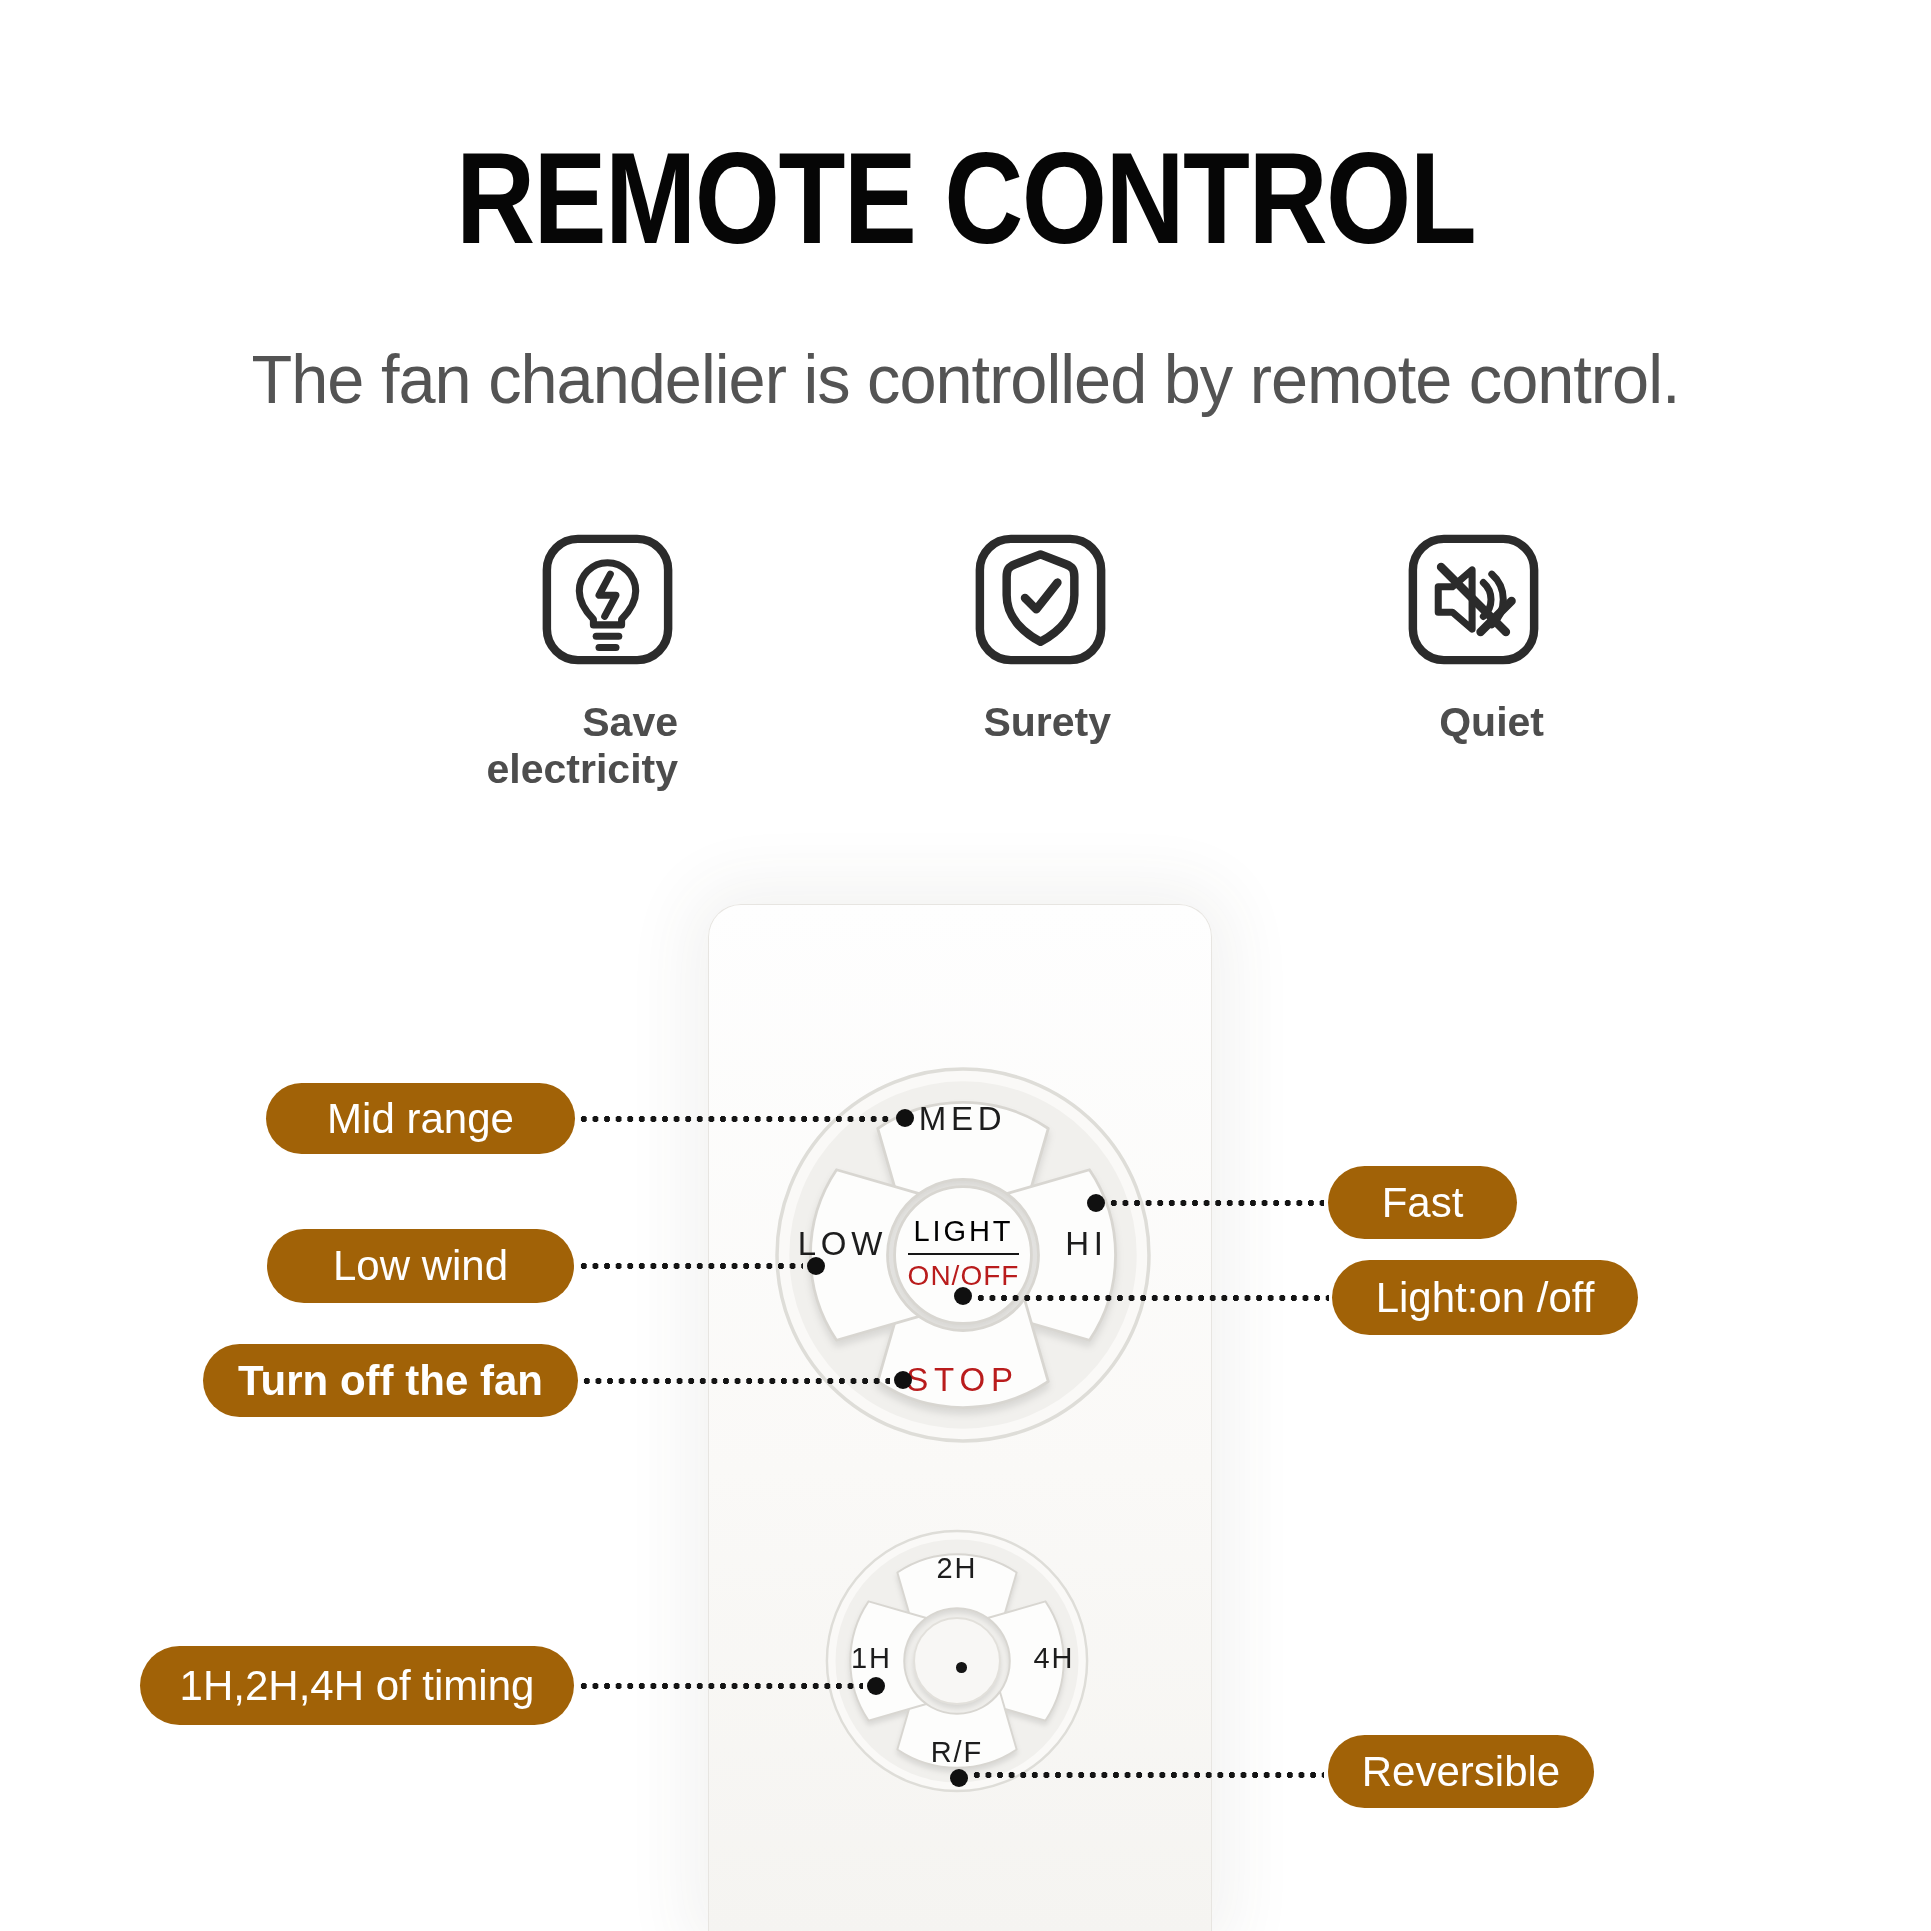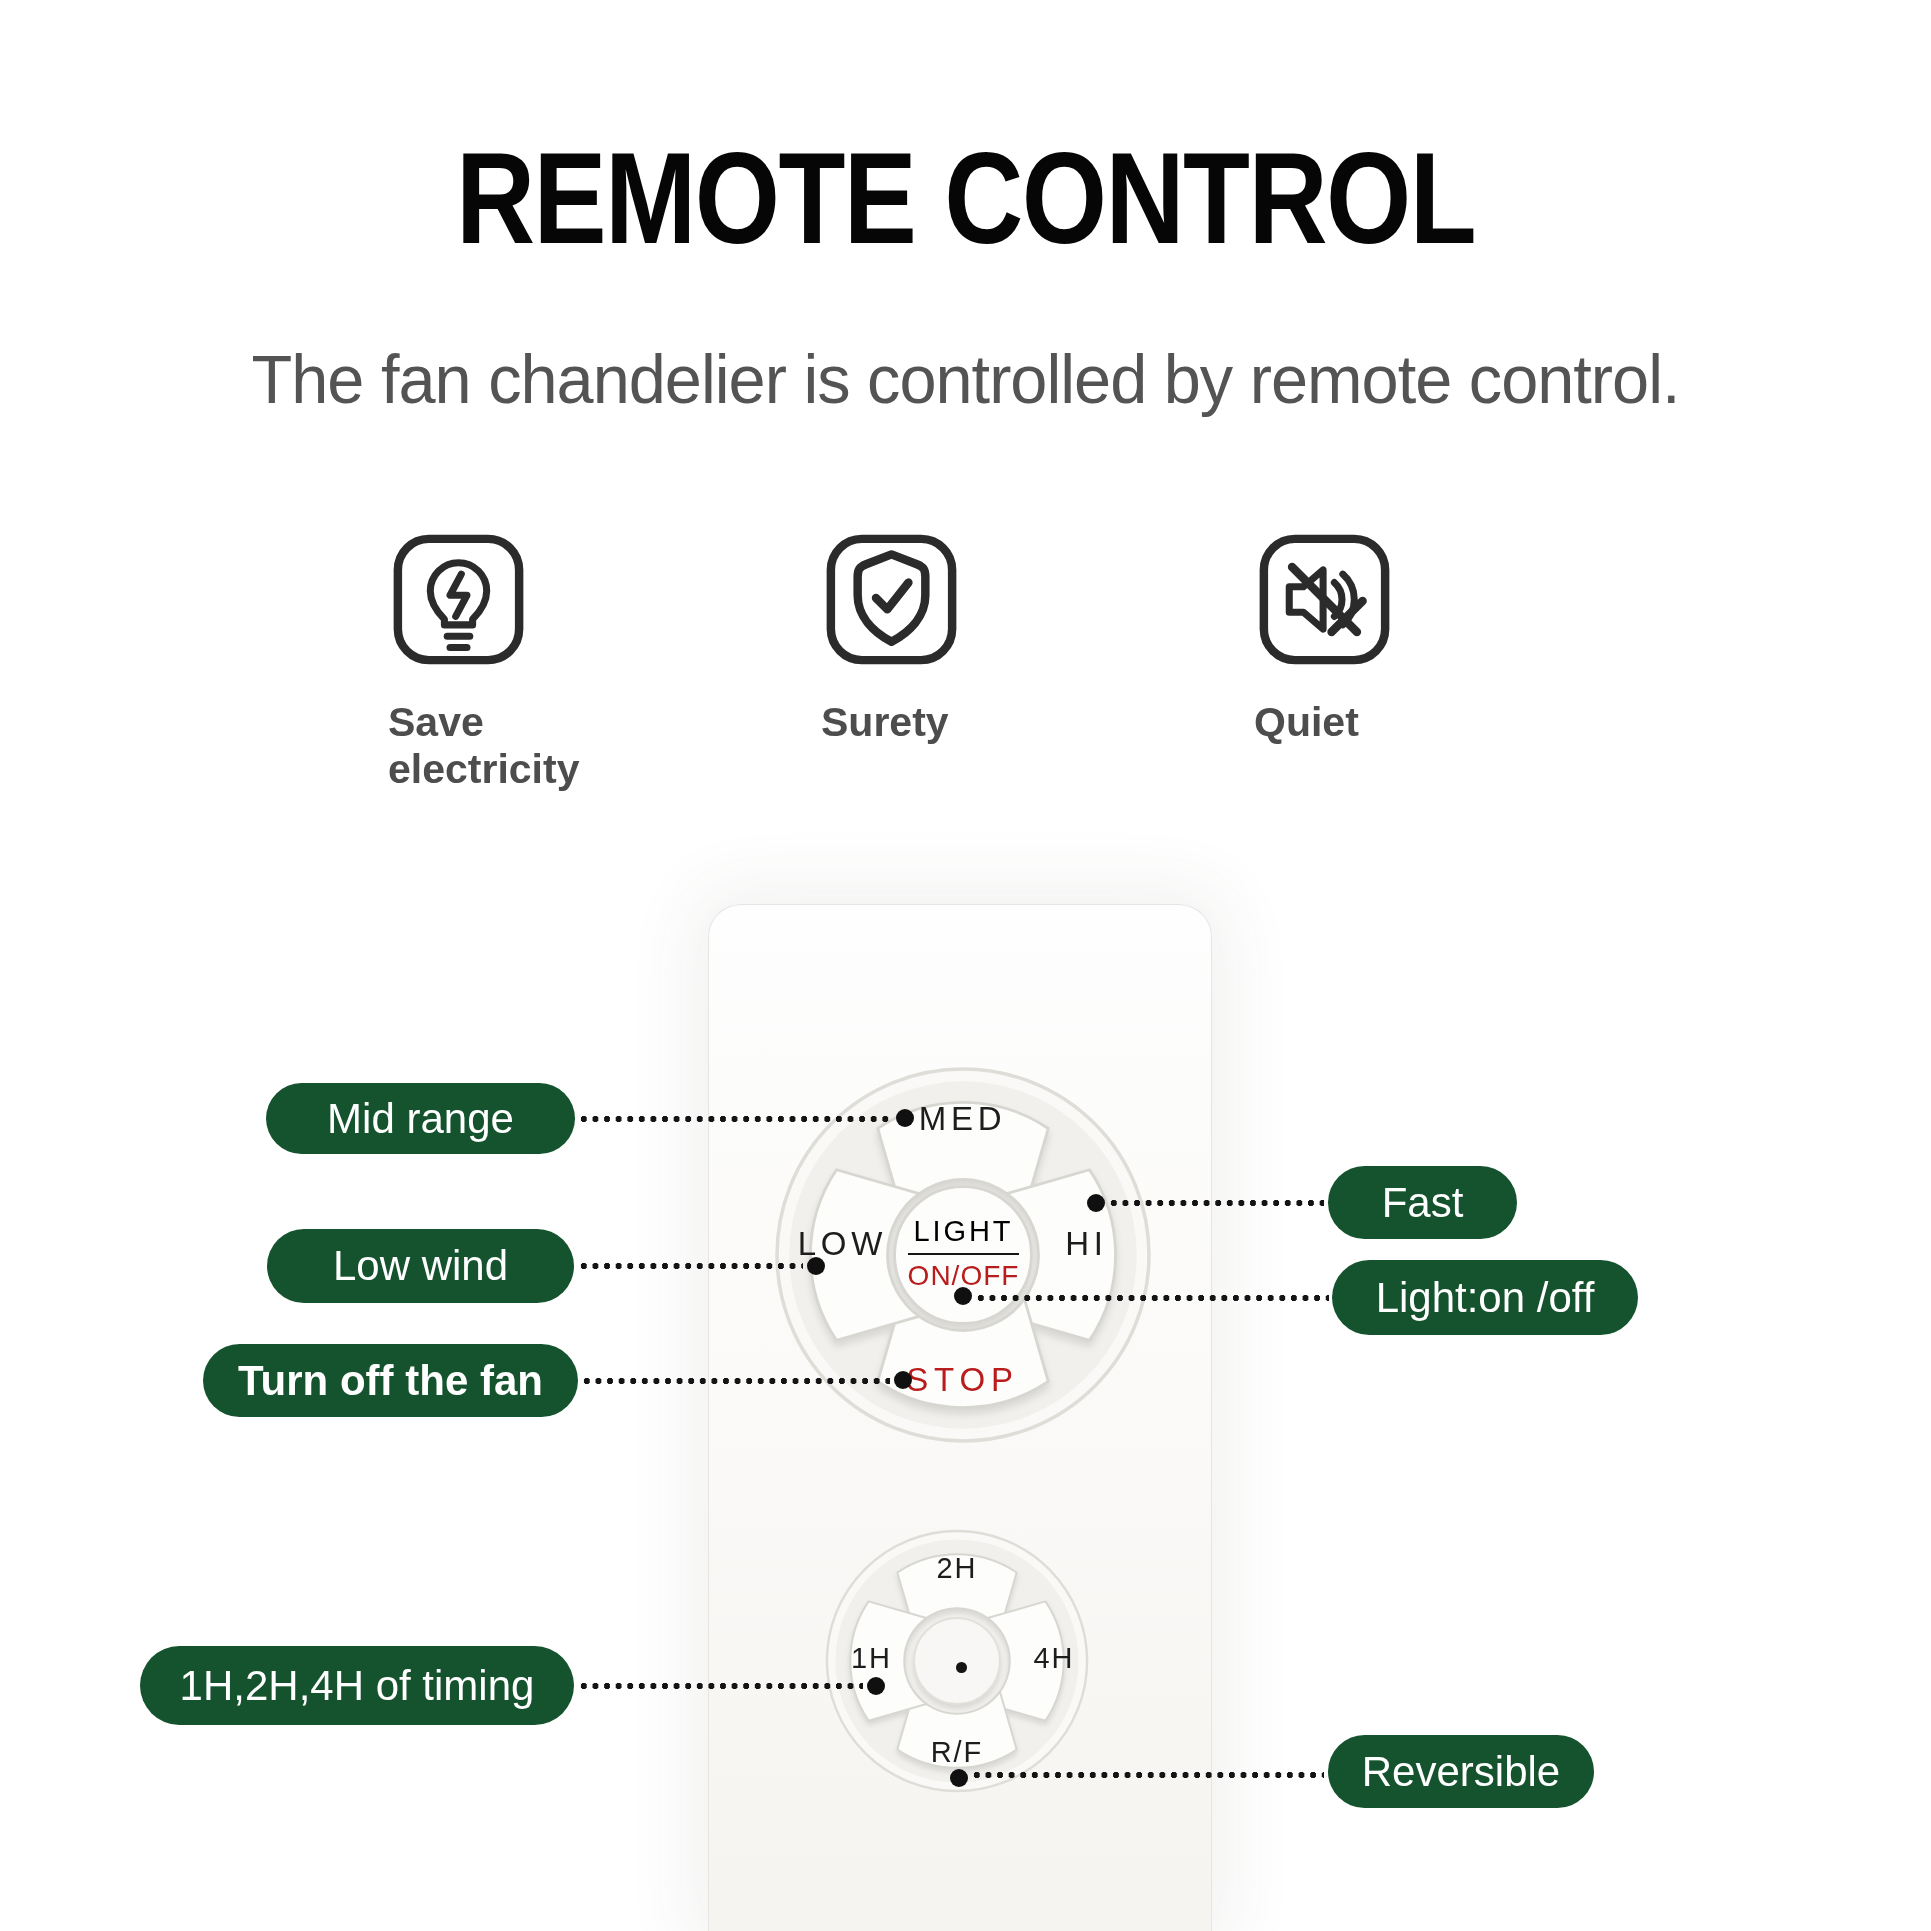--- a/index.html
+++ b/index.html
@@ -8,21 +8,21 @@
 
   
   .title{position:absolute;left:0;top:124px;width:1931px;text-align:center;
          font-size:129px;font-weight:bold;color:#060606;letter-spacing:-1.9px;
          transform:scaleX(0.85);transform-origin:50% 50%;white-space:nowrap;}
   .subtitle{position:absolute;left:0;top:340px;width:1931px;text-align:center;
          font-size:68px;font-weight:400;color:#545454;letter-spacing:-1px;
          transform:scaleX(0.98);transform-origin:50% 50%;white-space:nowrap;}
 
   
-  .feature{position:absolute;width:290px;text-align:left;top:529px;}
+  .feature{position:absolute;width:290px;text-align:right;top:529px;}
   .feature svg{display:inline-block;}
   .feature .flabel{display:block;margin-top:25px;font-size:41px;font-weight:bold;color:#4d4d4d;}
 
   
   .remote{position:absolute;left:708px;top:904px;width:502px;height:1027px;
           border-radius:33px 33px 0 0;
           background:linear-gradient(180deg,#fefefe 0%,#faf9f7 55%,#f5f4f1 100%);
           border:1px solid #e7e5e1;border-bottom:none;
           box-shadow:0 0 68px 17.4px rgba(70,70,60,0.07);}
   .dpad{position:absolute;}
@@ -33,21 +33,21 @@
             color:#1d1d1d;cursor:pointer;}
   .f34{font-size:33px;letter-spacing:4.8px;}
   .f30{font-size:29px;letter-spacing:1.9px;}
   .orange{color:#b91c1c;}
   .lightbtn{flex-direction:column;border-radius:50%;}
   .lightbtn .l1{font-size:29px;letter-spacing:2.9px;color:#000000;
                 border-bottom:2.9px solid #161616;padding:0 5.8px 4.8px 5.8px;}
   .lightbtn .l2{font-size:28px;letter-spacing:1px;margin-top:5.8px;}
 
   
-  .pill{position:absolute;background:#14532d;border-radius:58px;display:flex;
+  .pill{position:absolute;background:#a16207;border-radius:58px;display:flex;
         align-items:center;justify-content:center;color:#ffffff;font-size:42px;
         white-space:nowrap;}
 
   
   .dotline{position:absolute;height:7.7px;
         background:radial-gradient(circle 3.3px at 4.8px 50%, #141414 96%, rgba(0,0,0,0)) repeat-x;
         background-size:11.6px 7.7px;}
   .enddot{position:absolute;width:18.3px;height:18.3px;border-radius:50%;background:#101010;}
   .centerdot{position:absolute;width:10.6px;height:10.6px;border-radius:50%;background:#151515;}
 </style>

